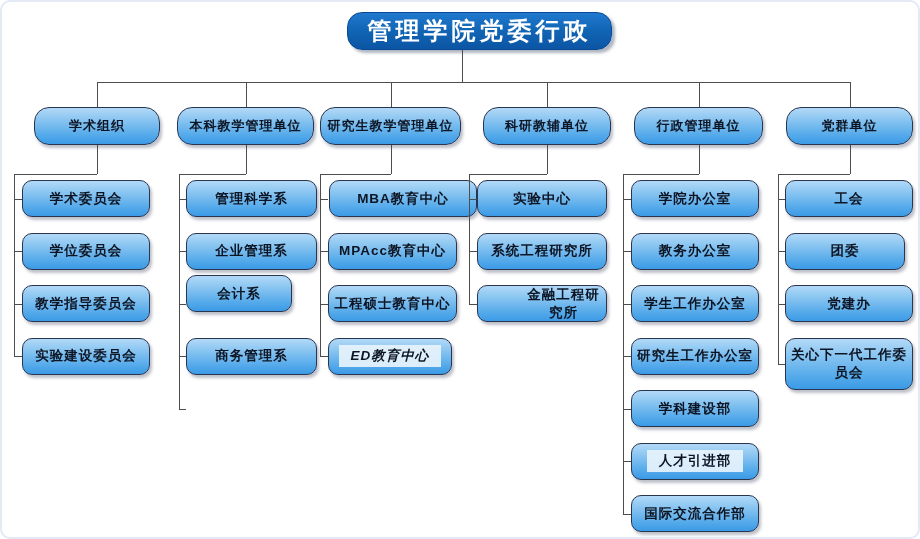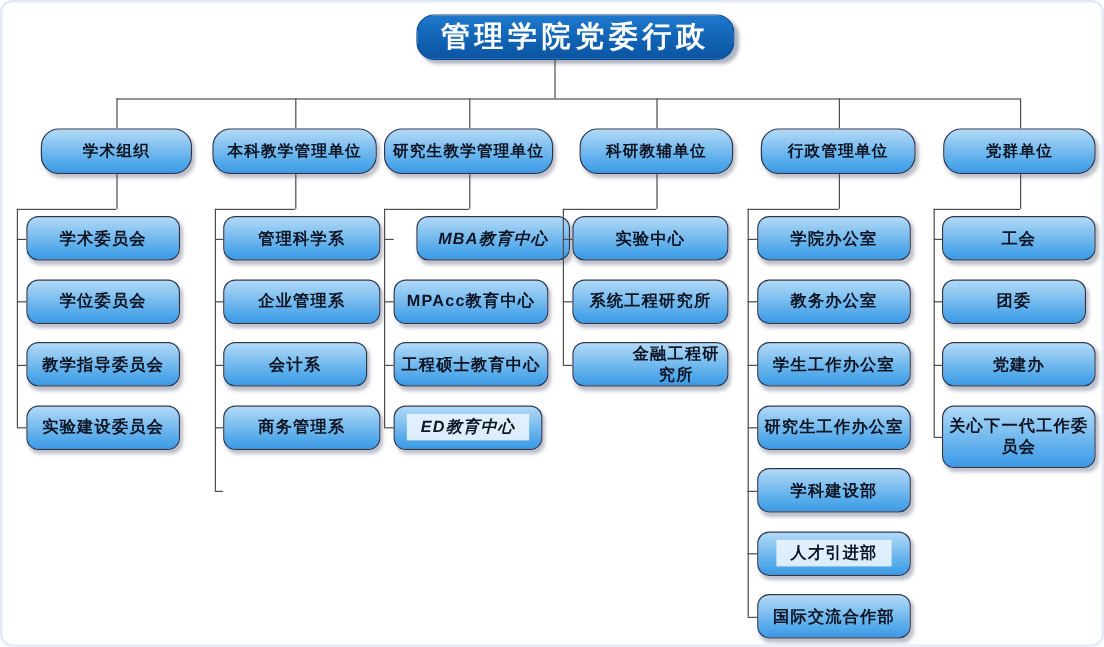--- a/index.html
+++ b/index.html
@@ -60,37 +60,37 @@
       <div class="ln" style="left: 177px; top: 172px; width: 66.5px; height: 1px;"></div>
       <div class="ln" style="left: 177px; top: 196.5px; width: 7px; height: 1px;"></div>
       <div class="node lvl child" style="left: 184px; top: 178px; width: 131px; height: 37px;">
         <span class="lbl">管理科学系</span>
       </div>
       <div class="ln" style="left: 177px; top: 249px; width: 7px; height: 1px;"></div>
       <div class="node lvl child" style="left: 184px; top: 230.5px; width: 131px; height: 37px;">
         <span class="lbl">企业管理系</span>
       </div>
       <div class="ln" style="left: 177px; top: 301.5px; width: 7px; height: 1px;"></div>
-      <div class="node lvl child" style="left: 184px; top: 283px; width: 120px; height: 37px;">
+      <div class="node lvl child" style="left: 184px; top: 273px; width: 106px; height: 37px;">
         <span class="lbl">会计系</span>
       </div>
       <div class="ln" style="left: 177px; top: 354px; width: 7px; height: 1px;"></div>
       <div class="node lvl child" style="left: 184px; top: 335.5px; width: 131px; height: 37px;">
         <span class="lbl">商务管理系</span>
       </div>
       <div class="ln" style="left: 177px; top: 406.5px; width: 7px; height: 1px;"></div>
       <div class="ln" style="left: 177px; top: 172px; width: 1px; height: 234.5px;"></div>
       <div class="ln" style="left: 388.5px; top: 80px; width: 1px; height: 25px;"></div>
       <div class="node lvl" style="left: 318px; top: 105px; width: 141px; height: 38px;">
         <span class="lbl">研究生教学管理单位</span>
       </div>
       <div class="ln" style="left: 388.5px; top: 143px; width: 1px; height: 29px;"></div>
       <div class="ln" style="left: 318px; top: 172px; width: 70.5px; height: 1px;"></div>
       <div class="ln" style="left: 318px; top: 196.5px; width: 8px; height: 1px;"></div>
-      <div class="node lvl child" style="left: 345px; top: 178px; width: 128px; height: 37px; font-style: italic;">
+      <div class="node lvl child" style="left: 327px; top: 178px; width: 148px; height: 37px;">
         <span class="lbl">MBA教育中心</span>
       </div>
       <div class="ln" style="left: 318px; top: 249px; width: 8px; height: 1px;"></div>
       <div class="node lvl child" style="left: 326px; top: 230.5px; width: 129px; height: 37px;">
         <span class="lbl">MPAcc教育中心</span>
       </div>
       <div class="ln" style="left: 318px; top: 301.5px; width: 8px; height: 1px;"></div>
       <div class="node lvl child" style="left: 326px; top: 283px; width: 129px; height: 37px;">
         <span class="lbl">工程硕士教育中心</span>
       </div>

